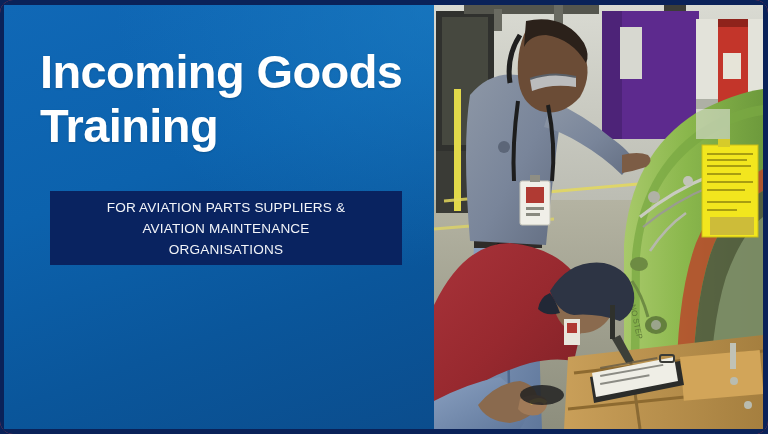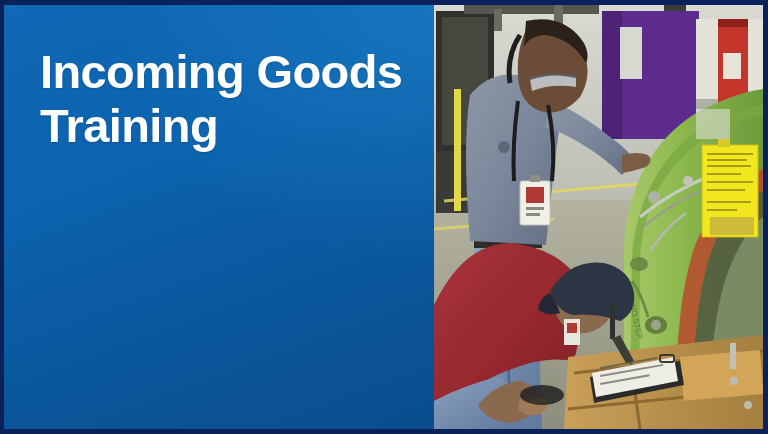--- a/index.html
+++ b/index.html
@@ -1,19 +1,19 @@
 <!DOCTYPE html>
 <html><head>
 <meta charset="utf-8">
 <style>
   html,body{margin:0;padding:0;background:#0a2259;}
   body{width:768px;height:434px;overflow:hidden;
        font-family:"Liberation Sans","DejaVu Sans",sans-serif;}
 
-  .slide{position:relative;width:768px;height:434px;background:#ef4444;overflow:hidden;}
+  .slide{position:relative;width:768px;height:434px;background:#ef4444;overflow:hidden;border-radius:13px;}
 
   
   .left-panel{
     position:absolute;left:4px;top:5px;width:430px;height:424px;
     background:
       radial-gradient(120% 100% at 100% 0%, rgba(30,130,200,.55) 0%, rgba(30,130,200,0) 62%),
       linear-gradient(160deg,#1068b6 0%,#0c62ad 38%,#0a569b 70%,#0b4d8d 100%);
     overflow:hidden;
   }
 
@@ -52,20 +52,25 @@
 </head>
 <body>
 
 <div class="slide">
 
   <div class="left-panel">
 
     <div class="title">Incoming Goods
 Training</div>
 
+    <div class="subtitle-box">
+      <div class="subtitle-text">FOR AVIATION PARTS SUPPLIERS &amp;
+AVIATION  MAINTENANCE
+ORGANISATIONS</div>
+    </div>
   </div>
 
   <div class="photo">
     <svg viewBox="0 0 329 424" preserveAspectRatio="xMidYMid slice">
       <defs>
         <linearGradient id="floorG" x1="0" y1="0" x2="0" y2="1">
           <stop offset="0" stop-color="#b4b3a2"></stop>
           <stop offset="1" stop-color="#8d8e7d"></stop>
         </linearGradient>
         <linearGradient id="wallG" x1="0" y1="0" x2="0" y2="1">

